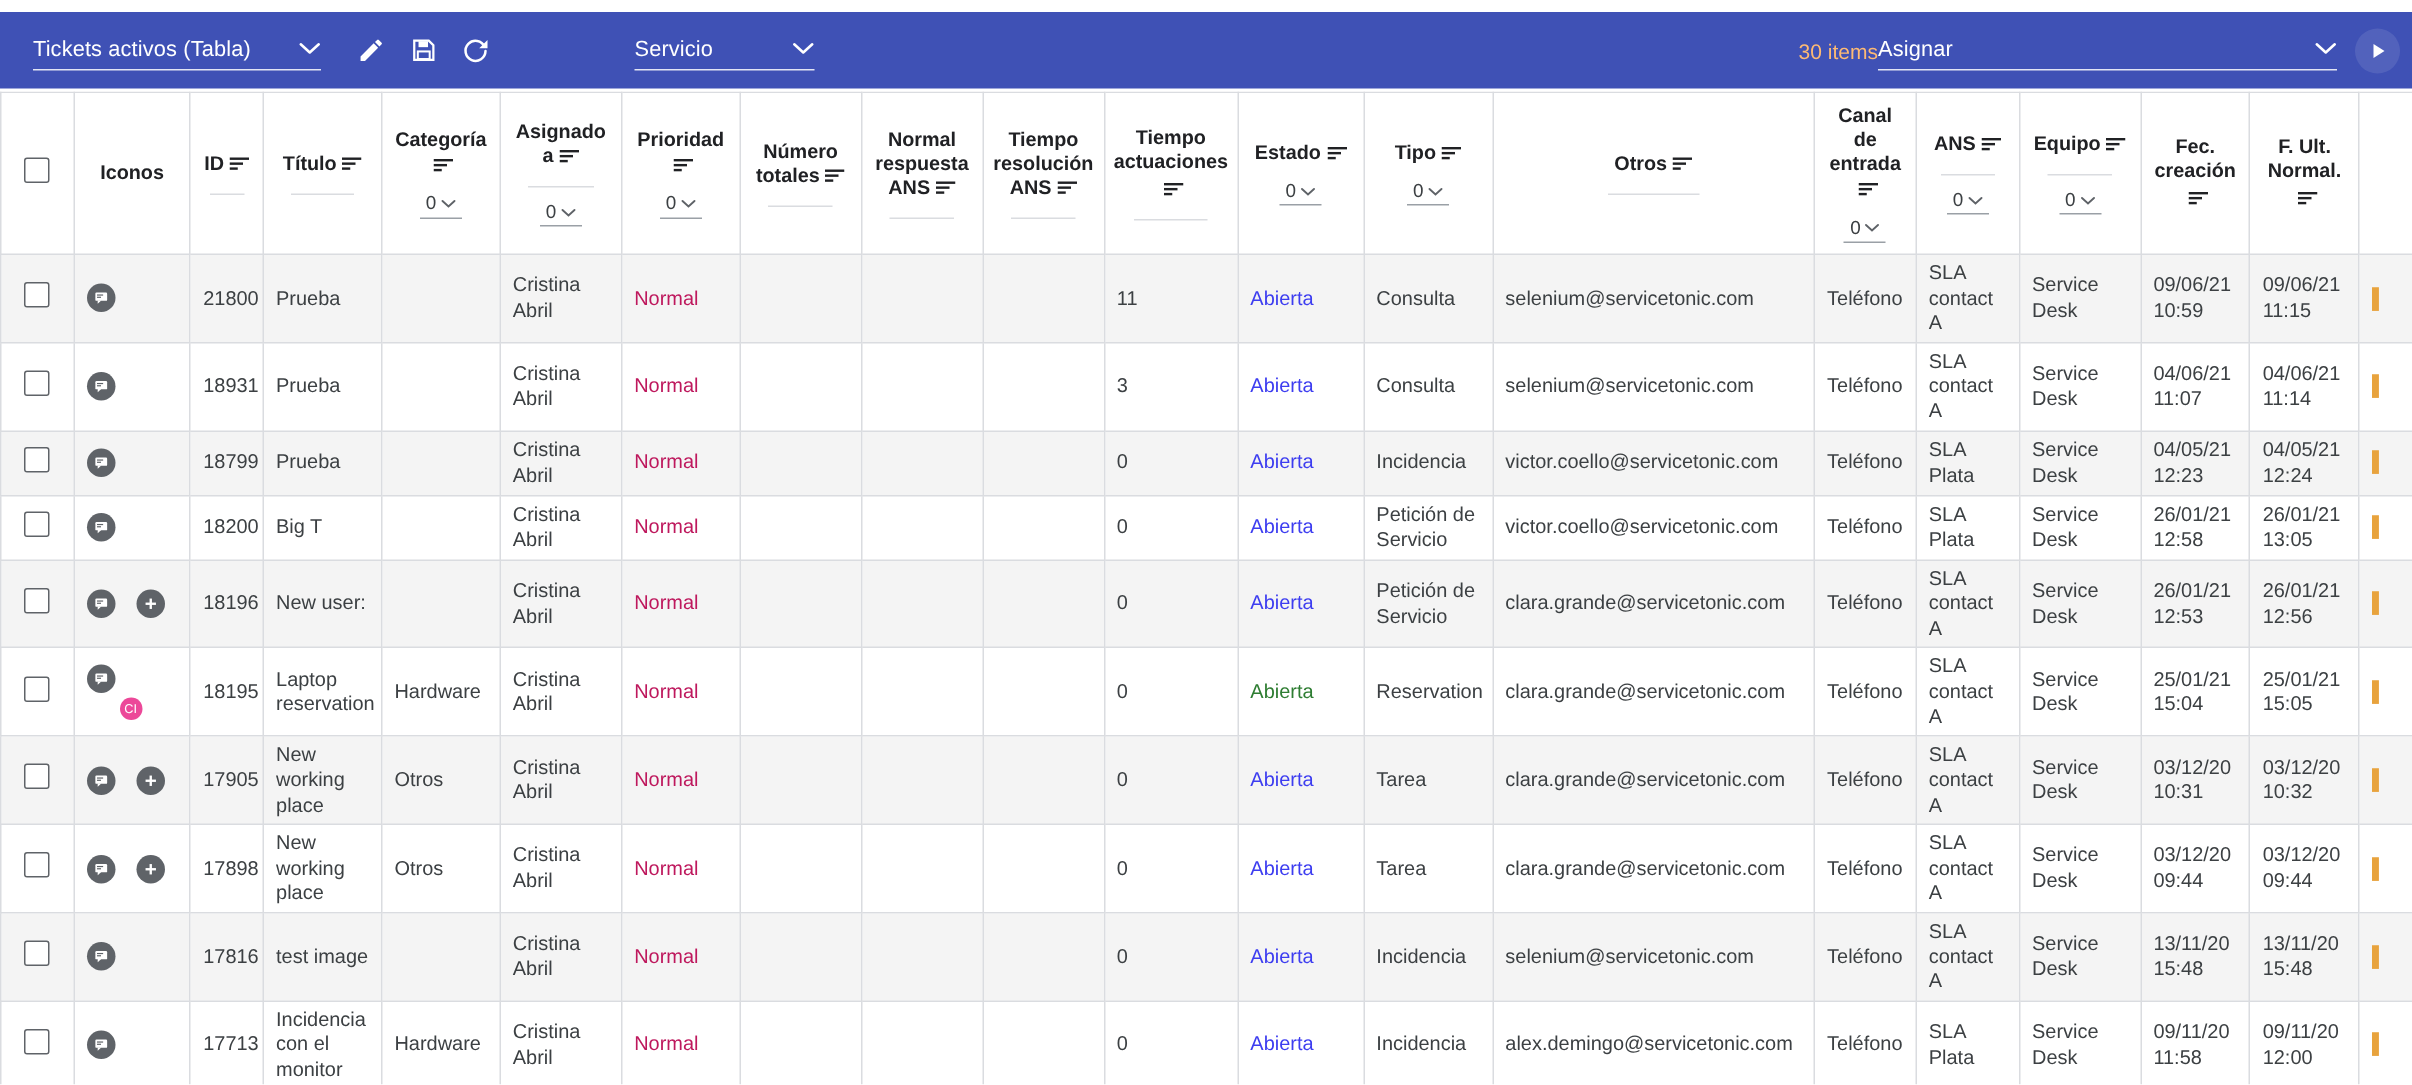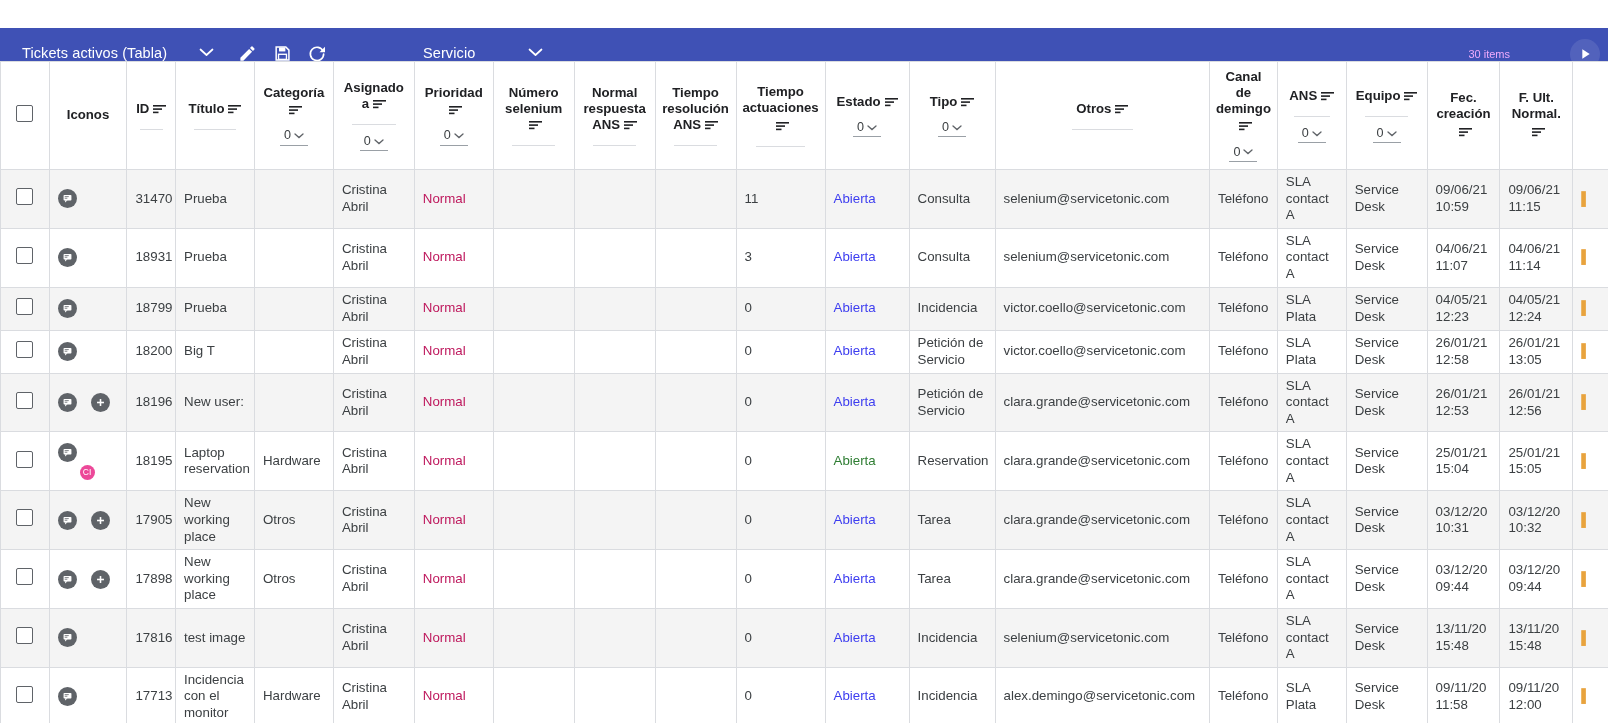--- a/index.html
+++ b/index.html
@@ -8,21 +8,21 @@
     width: 1608px; height: 723px;
     overflow: hidden;
     background: #ffffff;
     font-family: "Liberation Sans", sans-serif;
   }
 
   
   #app { width: 1608px; height: 723px; position: relative; background:#fff; }
 
   .toolbar {
-    position: absolute; left: 0; top: 28px;
+    position: absolute; left: 0; top: 8px;
     width: 1608px; height: 51px;
     background: #3f51b5;
     display: flex; align-items: center;
     padding: 0 8px 0 22px;
   }
 
   .tb-select {
     position: relative;
     display: flex; align-items: center;
     border-bottom: 1px solid rgba(255,255,255,.85);
@@ -45,22 +45,22 @@
   .icon-btn {
     width: 30px; height: 30px; border-radius: 50%;
     display: flex; align-items: center; justify-content: center;
     cursor: pointer; margin-right: 5px;
     background: transparent; border: none;
   }
   .icon-btn svg { display: block; }
 
   .spacer-a { width: 86px; }
   .item-count {
-    color: #f0abfc; font-size: 11px; margin-left: auto;
-    margin-right: 48px; white-space: nowrap;
+    color: #fdba74; font-size: 14px; margin-left: auto;
+    white-space: nowrap;
   }
   .go-btn {
     width: 30px; height: 30px; border-radius: 50%;
     background: rgba(255,255,255,.10);
     display:flex; align-items:center; justify-content:center;
     margin-left: 12px; cursor: pointer; flex: 0 0 auto;
   }
 
   
   .table-wrap {
@@ -188,20 +188,28 @@
       <span class="lbl">Servicio</span>
       <span class="chev">
         <svg width="15" height="9" viewBox="0 0 15 9">
             <path d="M1.5 1.5 L7.5 7 L13.5 1.5" fill="none" stroke="#ffffff" stroke-width="1.7" stroke-linecap="round" stroke-linejoin="round"></path>
           </svg>
       </span>
     </div>
 
     <div class="item-count">30 items</div>
 
+    <div class="tb-select" id="assign-select">
+      <span class="lbl">Asignar</span>
+      <span class="chev">
+        <svg width="15" height="9" viewBox="0 0 15 9">
+            <path d="M1.5 1.5 L7.5 7 L13.5 1.5" fill="none" stroke="#ffffff" stroke-width="1.7" stroke-linecap="round" stroke-linejoin="round"></path>
+          </svg>
+      </span>
+    </div>
 
     <div class="go-btn">
       <svg width="16" height="16" viewBox="0 0 24 24">
           <path fill="#ffffff" d="M8 5v14l11-7z"></path>
         </svg>
     </div>
   </div>
 
   <div class="table-wrap">
     <table class="grid">
@@ -306,21 +314,21 @@
                   <span class="chev2">
                     <svg width="10" height="6" viewBox="0 0 10 6">
                       <path d="M1 1 L5 4.6 L9 1" fill="none" stroke="#5f6368" stroke-width="1.3" stroke-linecap="round"></path>
                     </svg>
                   </span>
                 </span>
             </div>
           </th>
           <th>
             <div class="hd-inner">
-              <div><span class="hd-title">Número selenium</span><span class="sort-ic"><svg width="13" height="10" viewBox="0 0 13 10">
+              <div><span class="hd-title">Número totales</span><span class="sort-ic"><svg width="13" height="10" viewBox="0 0 13 10">
                       <rect y="1" width="13" height="1.6" fill="#202124"></rect>
                       <rect y="4.3" width="9" height="1.6" fill="#202124"></rect>
                       <rect y="7.6" width="5.5" height="1.6" fill="#202124"></rect>
                     </svg></span></div>
               <div class="hd-underline"></div>
             </div>
           </th>
           <th>
             <div class="hd-inner">
               <div><span class="hd-title">Normal respuesta ANS</span><span class="sort-ic"><svg width="13" height="10" viewBox="0 0 13 10">
@@ -391,21 +399,21 @@
               <div><span class="hd-title">Otros</span><span class="sort-ic"><svg width="13" height="10" viewBox="0 0 13 10">
                       <rect y="1" width="13" height="1.6" fill="#202124"></rect>
                       <rect y="4.3" width="9" height="1.6" fill="#202124"></rect>
                       <rect y="7.6" width="5.5" height="1.6" fill="#202124"></rect>
                     </svg></span></div>
               <div class="hd-underline" style="width:30%"></div>
             </div>
           </th>
           <th>
             <div class="hd-inner">
-              <div><span class="hd-title">Canal de demingo</span></div>
+              <div><span class="hd-title">Canal de entrada</span></div>
               <span class="sort-ic"><svg width="13" height="10" viewBox="0 0 13 10">
                     <rect y="1" width="13" height="1.6" fill="#202124"></rect>
                     <rect y="4.3" width="9" height="1.6" fill="#202124"></rect>
                     <rect y="7.6" width="5.5" height="1.6" fill="#202124"></rect>
                   </svg></span>
               <span class="hd-filter">
                   <span>0</span>
                   <span class="chev2">
                     <svg width="10" height="6" viewBox="0 0 10 6">
                       <path d="M1 1 L5 4.6 L9 1" fill="none" stroke="#5f6368" stroke-width="1.3" stroke-linecap="round"></path>
@@ -481,21 +489,21 @@
                 <span class="rnd chat">
                   <svg width="11" height="11" viewBox="0 0 14 14">
                     <rect x="2" y="2.6" width="10" height="7" rx="1" fill="#ffffff"></rect>
                     <path d="M4 9.3 L4 12 L7 9.3 Z" fill="#ffffff"></path>
                     <rect x="3.4" y="4.2" width="5.2" height="1" fill="#5f6368"></rect>
                     <rect x="3.4" y="6.1" width="3.4" height="1" fill="#5f6368"></rect>
                   </svg>
                 </span>
               </div>
             </td>
-            <td class="c-num">31470</td>
+            <td class="c-num">21800</td>
             <td>Prueba</td>
             <td></td>
             <td>Cristina Abril</td>
             <td class="t-green">Normal</td>
             <td></td>
             <td></td>
             <td></td>
             <td class="c-num">11</td>
             <td><span class="t-blue">Abierta</span></td>
             <td>Consulta</td>

